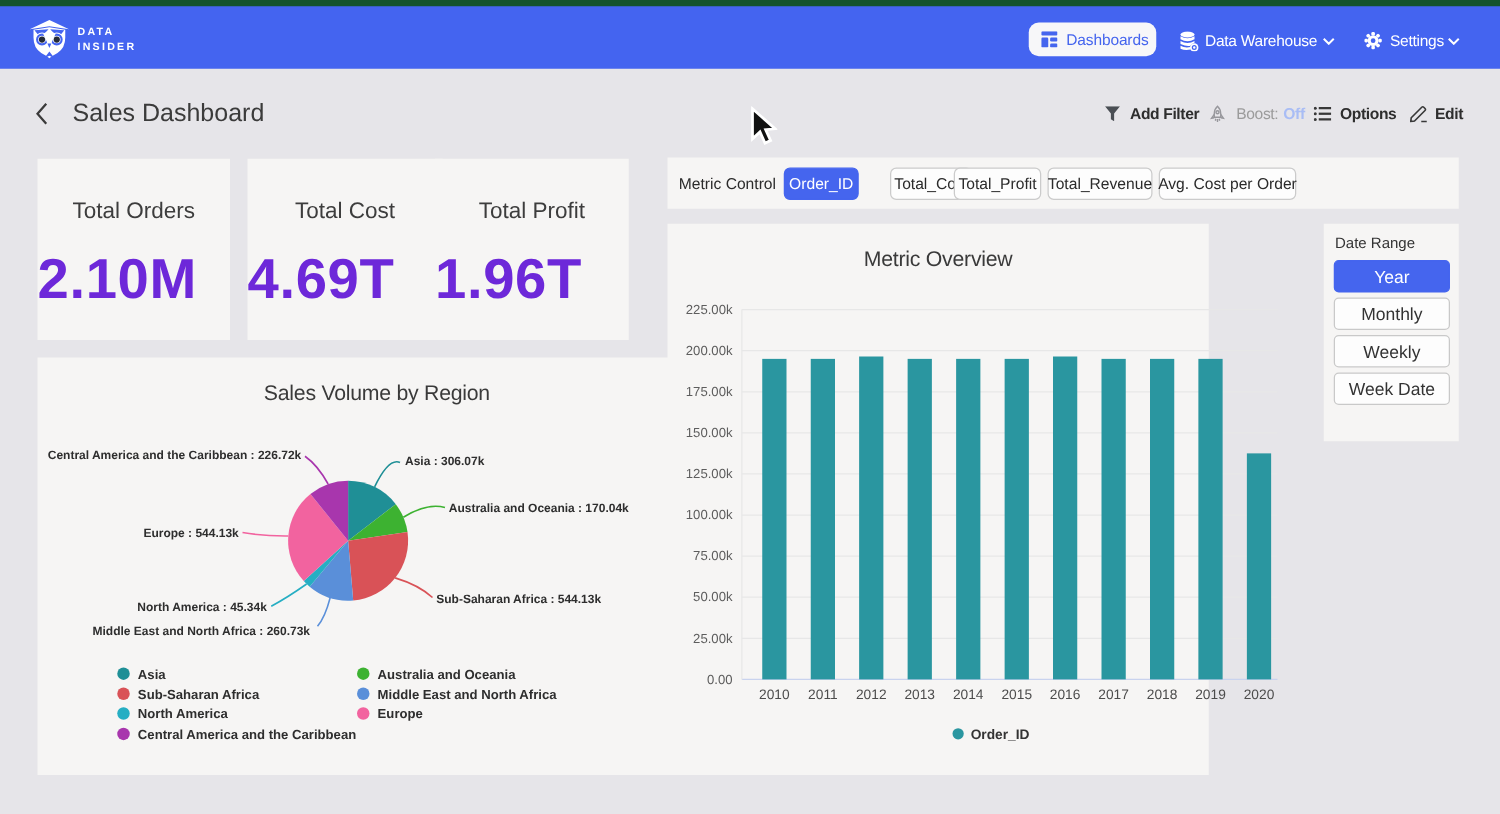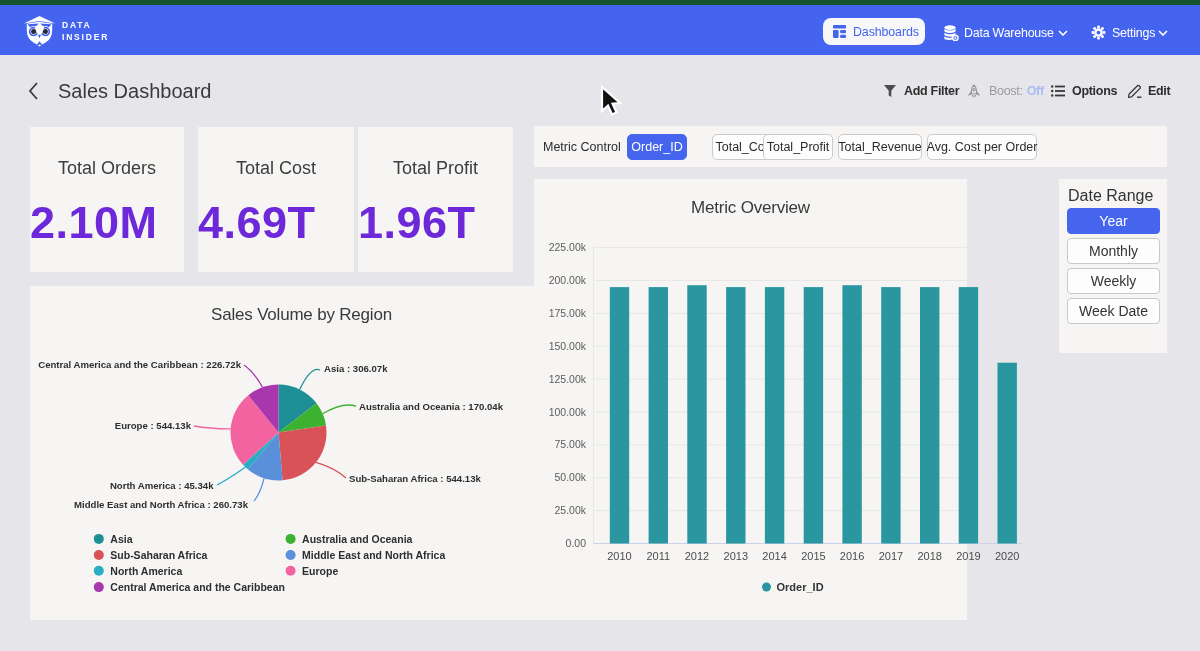--- a/index.html
+++ b/index.html
@@ -131,21 +131,21 @@
 </div>
 
 <div class="card" style="left:30px;top:127px;width:154px;height:145px;">
   <div class="kpi-title">Total Orders</div>
     <div class="kpi-num">2.10M</div>
 </div>
 <div class="card" style="left:198px;top:127px;width:156px;height:145px;">
   <div class="kpi-title">Total Cost</div>
     <div class="kpi-num">4.69T</div>
 </div>
-<div class="card" style="left:358px;top:127px;width:155px;height:145px;">
+<div class="card" style="left:348px;top:127px;width:155px;height:145px;">
   <div class="kpi-title">Total Profit</div>
     <div class="kpi-num">1.96T</div>
 </div>
 
 <div class="card" style="left:534px;top:126px;width:633px;height:41px;"></div>
 <div class="mc-label">Metric Control</div>
 <div class="mbtn sel" style="left:627px;width:60px;">Order_ID</div>
 <div class="mbtn" style="left:692px;width:66px;margin-left:20px;">Total_Cost</div>
 <div class="mbtn" style="left:763px;width:70px;">Total_Profit</div>
 <div class="mbtn" style="left:838px;width:84px;">Total_Revenue</div>
@@ -240,21 +240,21 @@
 <text x="52" y="170.7" text-anchor="end" class="ax2">150.00k</text>
 <text x="52" y="137.9" text-anchor="end" class="ax2">175.00k</text>
 <text x="52" y="105.0" text-anchor="end" class="ax2">200.00k</text>
 <text x="52" y="72.1" text-anchor="end" class="ax2">225.00k</text>
     <circle cx="232.5" cy="408" r="4.5" fill="#2a96a0"></circle>
     <text x="242.5" y="412" font-size="11" font-weight="bold" fill="#333">Order_ID</text>
   </svg>
 </div>
 
 <div class="card" style="left:1059px;top:179px;width:108px;height:174px;"></div>
-<div style="position:absolute;left:1068px;top:187px;font-size:16px;font-weight:500;color:#333;">Date Range</div>
+<div style="position:absolute;left:1068px;top:187px;font-size:12px;font-weight:500;color:#333;">Date Range</div>
 <div class="dr-btn sel" style="top:208px;">Year</div>
 <div class="dr-btn" style="top:238px;">Monthly</div>
 <div class="dr-btn" style="top:268px;">Weekly</div>
 <div class="dr-btn" style="top:298px;">Week Date</div>
 
 <svg width="22" height="34" viewBox="0 0 22 34" style="position:absolute;left:600px;top:85px;">
   <path d="M2 2 L2 26 L8 20.5 L12 29.5 L16.5 27.5 L12.5 18.8 L20 18 Z" fill="#111" stroke="#fff" stroke-width="2.2"></path>
 </svg>
 
 </body></html>

